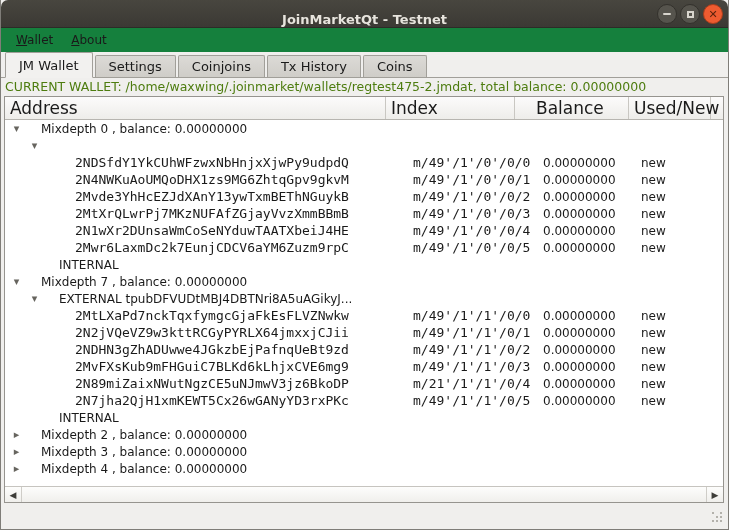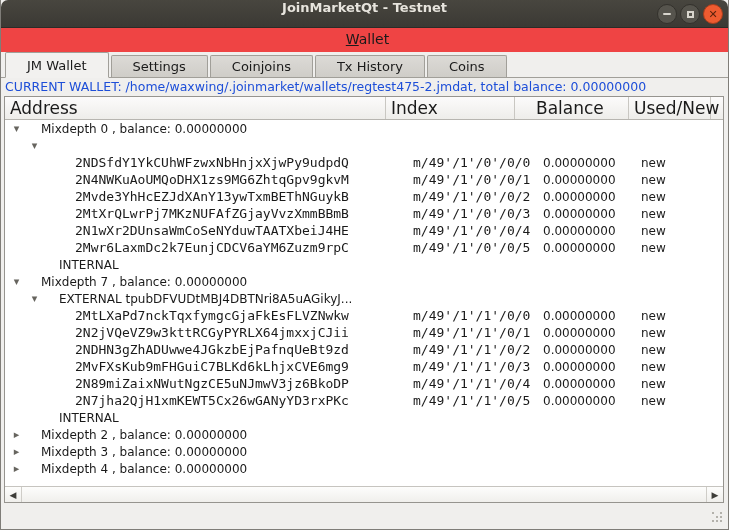--- a/index.html
+++ b/index.html
@@ -5,48 +5,48 @@
   html,body{margin:0;padding:0;background:#d8d6d2;}
   .window{
     position:relative;width:729px;height:530px;box-sizing:border-box;
     background:#f0efed;border:1px solid #7f7d78;border-top:none;
     font-family:"DejaVu Sans","Liberation Sans",sans-serif;
     color:#1a1a1a;overflow:hidden;
   }
   
   .titlebar{
     height:28px;background:linear-gradient(#48463f,#3b3934);
-    border-radius:7px 7px 0 0;display:flex;align-items:flex-start;justify-content:center;
+    border-radius:7px 7px 0 0;display:flex;align-items:flex-end;justify-content:center;
     position:relative;color:#e7e4dd;font-weight:bold;font-size:13px;
     border-bottom:1px solid #2c2b27;box-sizing:border-box;
   }
   .win-buttons{position:absolute;right:5px;top:4px;display:flex;gap:3px;}
   .win-btn{width:20px;height:20px;border-radius:50%;box-sizing:border-box;
     display:flex;align-items:center;justify-content:center;cursor:default;}
   .win-btn.minmax{background:#56544d;border:1px solid #33312c;}
   .win-btn .bar{width:8px;height:2px;background:#d8d5cd;border-radius:1px;}
   .win-btn .sq{width:7px;height:7px;border:2px solid #d8d5cd;box-sizing:border-box;}
   .win-btn.close{background:#ee5b30;border:1px solid #a83d1c;color:#5b220d;
     font-size:11px;font-weight:bold;line-height:1;}
   
-  .menubar{height:24px;background:#ef4444;display:flex;align-items:center;
-    padding-left:6px;font-size:14px;flex-direction:column;}
+  .menubar{height:24px;background:#15803d;display:flex;align-items:center;
+    padding-left:6px;font-size:12px;}
   .menu-item{padding:3px 9px;}
   .mnemonic{text-decoration:underline;}
   
   .tabbar{height:26px;display:flex;align-items:flex-end;padding-left:4px;
     border-bottom:1px solid #a19f99;background:#f0efed;box-sizing:border-box;}
-  .tab{height:22px;padding:0 21px;font-size:13px;display:flex;align-items:center;
+  .tab{height:22px;padding:0 13px;font-size:13px;display:flex;align-items:center;
     background:linear-gradient(#dcdad6,#cfcdc8);border:1px solid #a19f99;
     border-bottom:none;margin-right:2px;border-radius:2px 2px 0 0;box-sizing:border-box;}
   .tab.active{height:26px;background:#f2f1ef;margin-bottom:-1px;
     border-bottom:1px solid #f2f1ef;}
   
   .banner{height:18px;font-size:12.5px;padding:1px 4px 0;white-space:nowrap;
-    overflow:hidden;color:#1d4ed8;}
+    overflow:hidden;color:#4d7c0f;}
   
   .tree{position:absolute;left:3px;top:96px;width:720px;height:407px;
     background:#ffffff;border:1px solid #96948f;box-sizing:border-box;
     display:flex;flex-direction:column;}
   .thead{display:flex;height:22px;flex:none;font-size:17px;
     background:linear-gradient(#fcfbfb,#eeedea);border-bottom:1px solid #b7b5b0;}
   .th{padding:2px 5px;border-right:1px solid #c9c7c2;display:flex;align-items:center;
     box-sizing:border-box;white-space:nowrap;}
   .th-address{flex:1;}
   .th-index{width:129px;}
@@ -271,21 +271,21 @@
     <div class="cell cell-idx mono">m/49'/1'/1'/0/3</div>
     <div class="cell cell-bal">0.00000000</div>
     <div class="cell cell-st">new</div>
   </div>
         <div class="row">
     <div class="cell cell-addr">
       <span class="indent" style="width: 40px;"></span>
       <span class="exp"></span>
       <span class="lbl mono">2N89miZaixNWutNgzCE5uNJmwV3jz6BkoDP</span>
     </div>
-    <div class="cell cell-idx mono">m/49'/1'/1'/0/4</div>
+    <div class="cell cell-idx mono">m/21'/1'/1'/0/4</div>
     <div class="cell cell-bal">0.00000000</div>
     <div class="cell cell-st">new</div>
   </div>
         <div class="row">
     <div class="cell cell-addr">
       <span class="indent" style="width: 40px;"></span>
       <span class="exp"></span>
       <span class="lbl mono">2N7jha2QjH1xmKEWT5Cx26wGANyYD3rxPKc</span>
     </div>
     <div class="cell cell-idx mono">m/49'/1'/1'/0/5</div>

